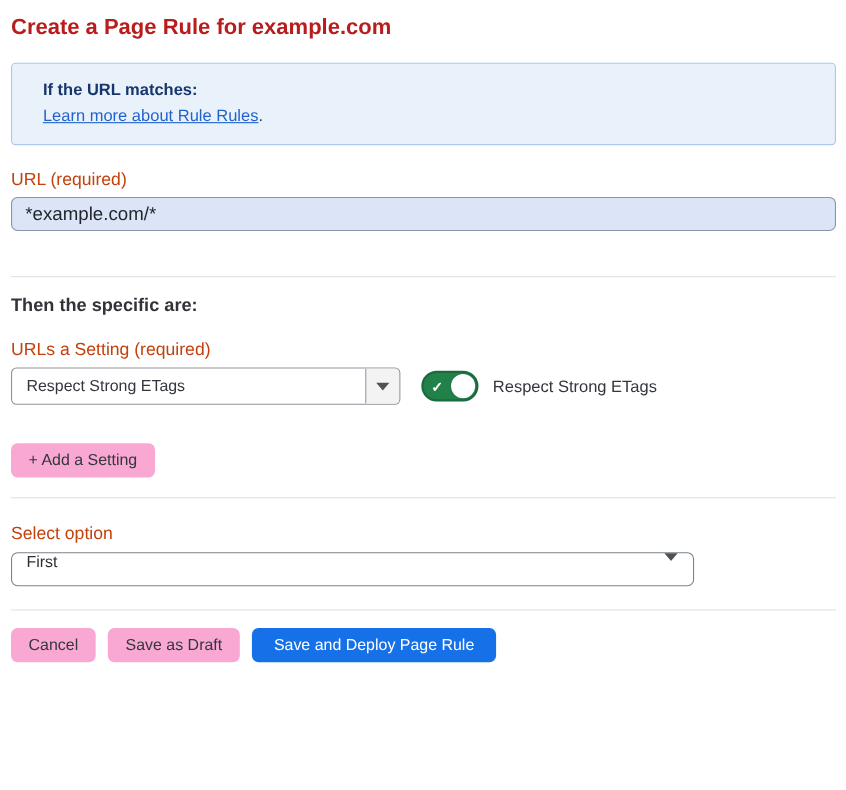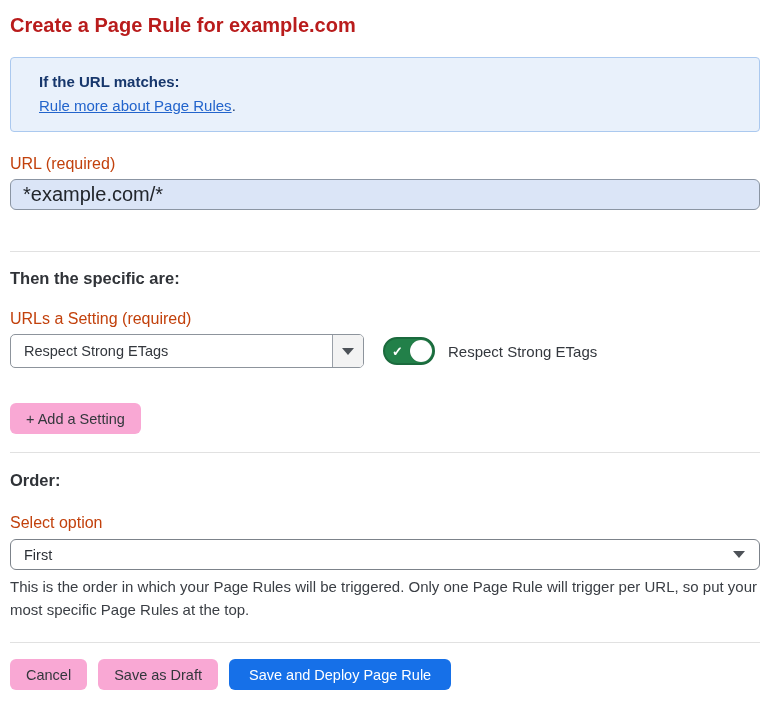--- a/index.html
+++ b/index.html
@@ -49,21 +49,21 @@
   .url-input {
     display: block;
     margin-top: 6px;
     width: 750px;
     height: 31px;
     background: #dbe5f7;
     border: 1px solid #8b95a3;
     border-radius: 6px;
     padding: 0 12px;
     font-family: "Liberation Sans", sans-serif;
-    font-size: 20px;
+    font-size: 17px;
     color: #22262c;
   }
   .divider {
     border: none;
     border-top: 1px solid #e1e1e1;
     height: 0;
     width: 750px;
   }
   .divider-1 { margin-top: 41px; }
   .divider-2 { margin-top: 18px; }
@@ -162,27 +162,27 @@
   }
   .btn-gray {
     background: #f9a8d4;
     color: #33373c;
   }
   .add-setting-btn { margin-top: 35px; }
   .order-heading { margin-top: 18px; }
   .order-select-label { margin-top: 24px; }
   .order-select {
     margin-top: 7px;
-    width: 750px;
+    width: 621px;
     height: 31px;
     background: #ffffff;
     border: 1px solid #7c828a;
     border-radius: 6px;
     display: flex;
-    align-items: center;
+    align-items: flex-start;
     justify-content: space-between;
     padding: 0 14px 0 13px;
     font-size: 14.5px;
     color: #2c3036;
     cursor: pointer;
   }
   .order-help {
     margin-top: 5px;
     font-size: 15px;
     line-height: 23px;
@@ -203,21 +203,21 @@
 </style>
 </head>
 <body>
 
 <div class="container">
 
   <h1 class="page-title">Create a Page Rule for example.com</h1>
 
   <div class="info-box">
     <div class="info-heading">If the URL matches:</div>
-    <div><span class="info-link">Rule more about Page Rules</span><span>.</span></div>
+    <div><span class="info-link">Learn more about Rule Rules</span><span>.</span></div>
   </div>
 
   <div class="field-label url-label">URL (required)</div>
   <input class="url-input" type="text" value="*example.com/*" style="">
 
   <hr class="divider divider-1">
 
   <div class="section-heading settings-heading">Then the specific are:</div>
 
   <div class="field-label pick-label">URLs a Setting (required)</div>
@@ -233,30 +233,28 @@
       <span class="toggle-check">✓</span>
       <span class="toggle-knob"></span>
     </div>
     <div class="toggle-label">Respect Strong ETags</div>
   </div>
 
   <button class="btn btn-gray add-setting-btn">+ Add a Setting</button>
 
   <hr class="divider divider-2">
 
-  <div class="section-heading order-heading">Order:</div>
 
   <div class="field-label order-select-label">Select option</div>
 
   <div class="order-select">
     <span>First</span>
     <span class="tri-down"></span>
   </div>
 
-  <div class="order-help">This is the order in which your Page Rules will be triggered. Only one Page Rule will trigger per URL, so put your most specific Page Rules at the top.</div>
 
   <hr class="divider divider-3">
 
   <div class="actions">
     <button class="btn btn-gray">Cancel</button>
     <button class="btn btn-gray">Save as Draft</button>
     <button class="btn btn-primary">Save and Deploy Page Rule</button>
   </div>
 
 </div>

